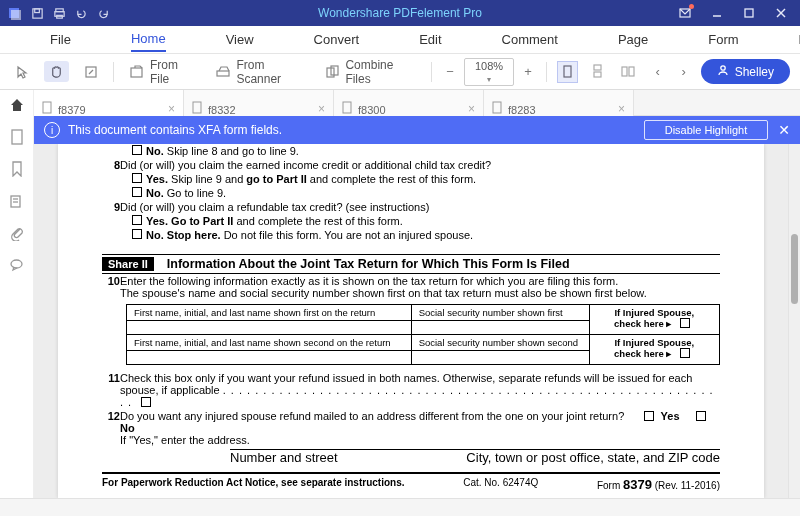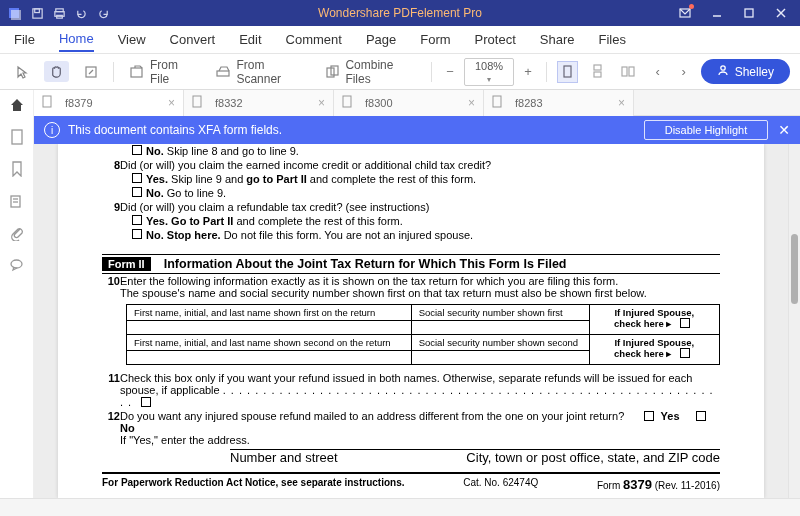--- a/index.html
+++ b/index.html
@@ -16,40 +16,40 @@
   .titlebar {
     height: 26px;
     background: #2c3b90;
     display: flex;
     align-items: center;
     color: #cfd3ea;
     position: relative;
   }
   .titlebar .tb-left { display: flex; align-items: center; gap: 4px; padding-left: 6px; }
   .tb-icon { width: 18px; height: 18px; display: inline-flex; align-items: center; justify-content: center; }
-  .titlebar .title { position: absolute; left: 50%; transform: translateX(-50%); font-size: 12px; color: #fdba74; }
+  .titlebar .title { position: absolute; left: 50%; transform: translateX(-50%); font-size: 12px; color: #7dd3fc; }
   .titlebar .tb-right { margin-left: auto; display: flex; align-items: center; gap: 6px; padding-right: 6px; }
   .tb-btn { width: 26px; height: 26px; display: flex; align-items: center; justify-content: center; color: #e5e8f7; }
   .notif-dot { position: relative; }
   .notif-dot::after { content:""; position:absolute; top:4px; right:4px; width:5px; height:5px; background:#ff6b5b; border-radius:50%; }
 
   
   .menubar {
     height: 28px;
     background: #fff;
     display: flex;
     align-items: center;
     gap: 24px;
     padding: 0 14px;
     border-bottom: 1px solid #e5e5e5;
     font-size: 13px;
     color: #333;
   }
   .menubar .menu-item.active { color: #3455db; border-bottom: 2px solid #3455db; padding-bottom: 4px; margin-top: 4px; }
-  .menubar .menu-item { cursor: pointer; }
+  .menubar .menu-item { cursor: pointer; margin-left: 36px; }
 
   
   .toolbar {
     height: 36px;
     background: #fff;
     border-bottom: 1px solid #ddd;
     display: flex;
     align-items: center;
     padding: 0 10px;
     gap: 10px;
@@ -86,21 +86,21 @@
     border-right: 1px solid #eee;
     display: flex;
     flex-direction: column;
     align-items: center;
     padding-top: 6px;
     gap: 14px;
     color: #888;
   }
   .rail-icon { width: 18px; height: 18px; display:flex; align-items:center; justify-content:center; }
   .doc-tab {
-    display: flex; align-items:center; gap: 12px;
+    display: flex; align-items:flex-end; gap: 5px;
     background: #fafafa; border-right: 1px solid #e3e3e3;
     height: 26px; padding: 0 8px; min-width: 150px; max-width: 180px;
     font-size: 11px; color: #666;
   }
   .doc-tab.active { background:#fff; }
   .doc-tab .close { margin-left: auto; color:#aaa; font-size: 12px; cursor:pointer; }
 
   
   .banner {
     position: relative;
@@ -443,21 +443,21 @@
       <span class="yn">Yes.</span>&nbsp;
       <span><b>Go to Part II</b><span> and complete the rest of this form.</span></span>
     </div>
     <div class="form-row" style="padding-left:26px;">
       <span class="chk"></span>
       <span class="yn">No.</span>&nbsp;
       <span><b>Stop here.</b><span> Do not file this form. You are not an injured spouse.</span></span>
     </div>
 
     <div class="part-hdr">
-      <span class="part-badge">Form II</span>
+      <span class="part-badge">Share II</span>
       <span class="part-title">Information About the Joint Tax Return for Which This Form Is Filed</span>
     </div>
 
     <div class="form-row inst-top-border" style="margin-top:2px;">
       <span class="ln">10</span>
       <div>
         <div>Enter the following information exactly as it is shown on the tax return for which you are filing this form.</div>
         <div>The spouse's name and social security number shown first on that tax return must also be shown first below.</div>
       </div>
     </div>

